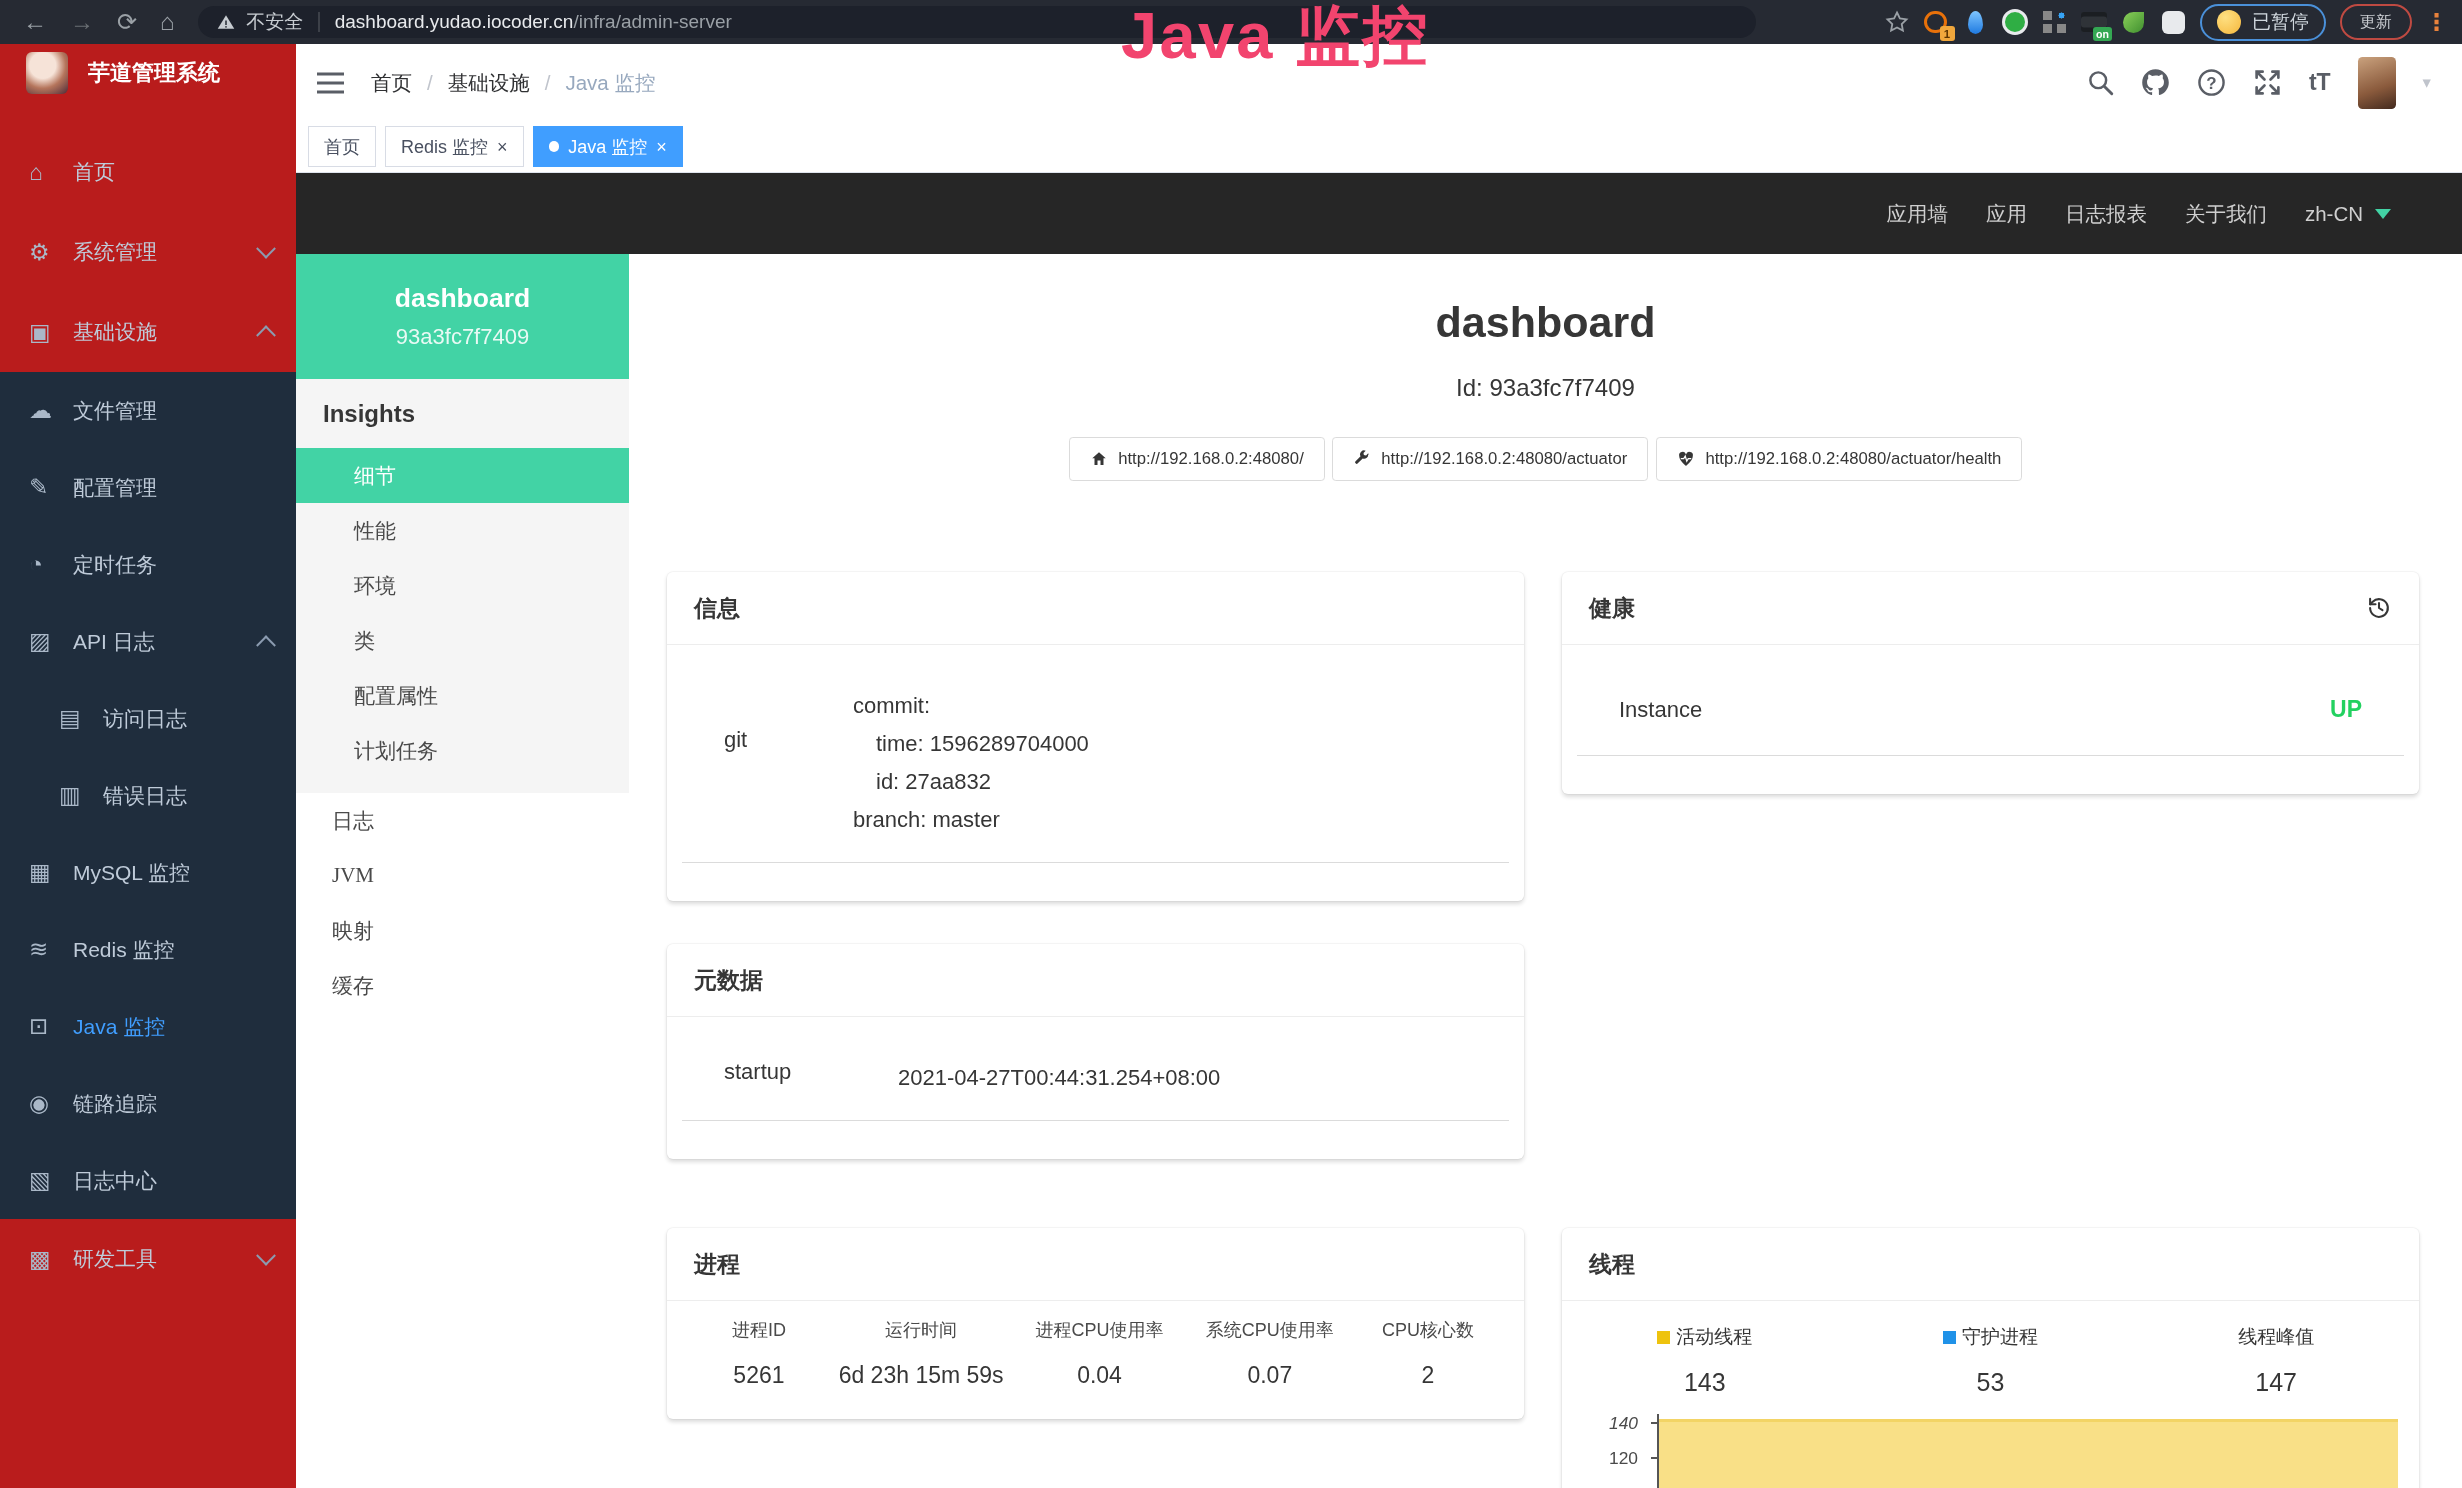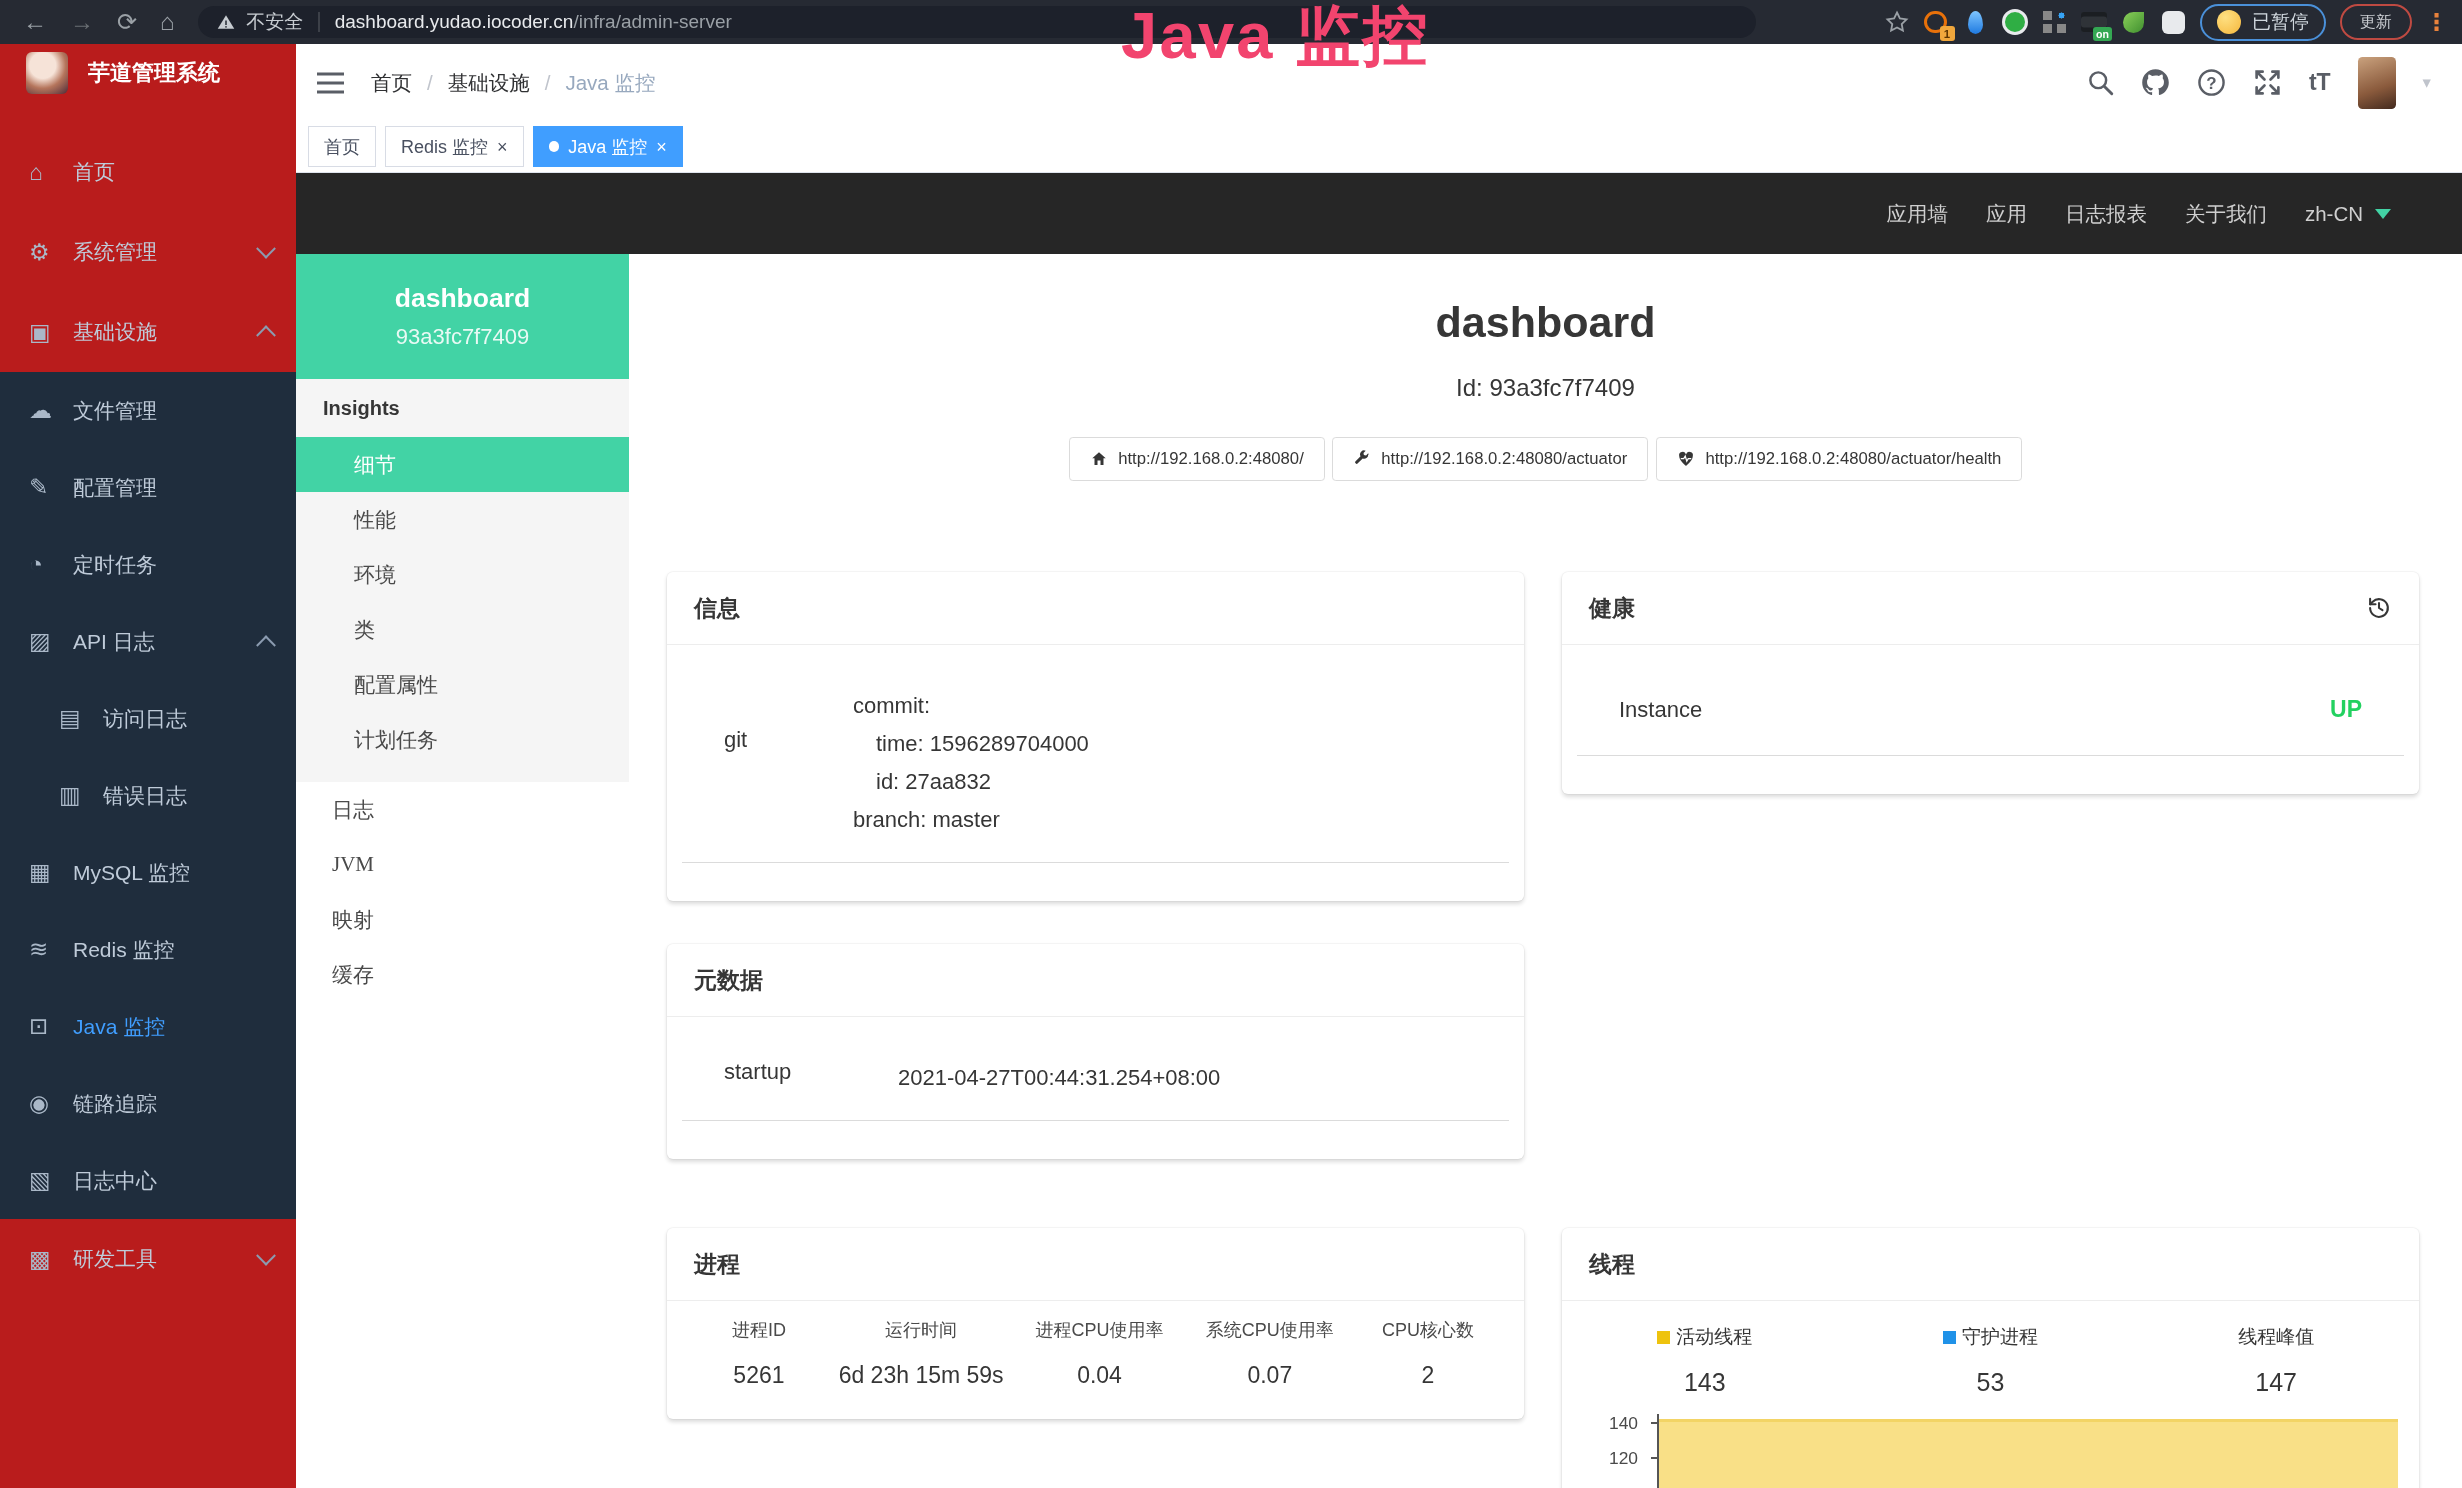--- a/index.html
+++ b/index.html
@@ -93,22 +93,22 @@
               border-top:10.6px solid #42d3a5;}
 
   
   .sba-side{position:absolute;left:296px;top:254px;width:334px;height:1235px;background:#fff;
             border-right:1.5px solid #ededed;box-sizing:border-box;}
   .sba-app-head{height:125px;background:#42d3a5;color:#fff;display:flex;flex-direction:column;
                 justify-content:center;align-items:center;gap:10.6px;}
   .sba-app-name{font-size:26.5px;font-weight:bold;}
   .sba-app-id{font-size:22px;opacity:.88;}
   .sba-section{background:#f5f5f5;padding-bottom:15px;}
-  .sba-sec-label{height:58px;display:flex;align-items:center;padding-left:27px;
-                 font-size:20px;font-weight:bold;color:#363636;}
+  .sba-sec-label{height:69px;display:flex;align-items:center;padding-left:27px;
+                 font-size:24px;font-weight:bold;color:#363636;}
   .sba-item{height:55px;display:flex;align-items:center;padding-left:58px;font-size:21px;
             color:#4a4a4a;cursor:pointer;}
   .sba-item.root{padding-left:36px;font-family:Liberation Serif, serif;}
   .sba-item.active{background:#42d3a5;color:#fff;}
 
   
   .sba-main{position:absolute;left:629px;top:254px;width:1833px;height:1235px;background:#fff;}
   .app-title{margin-top:44px;text-align:center;font-size:43px;font-weight:bold;color:#363636;}
   .app-id-line{margin-top:27px;text-align:center;font-size:24px;color:#363636;}
   .chips{margin-top:35px;display:flex;justify-content:center;gap:7.6px;}
@@ -524,21 +524,21 @@
             <span class="t-leg-val">53</span>
           </div>
           <div class="t-leg-col">
             <span class="t-leg-lab">
               <span>线程峰值</span>
             </span>
             <span class="t-leg-val">147</span>
           </div>
         </div>
         <div class="chart">
-          <span class="ytick" style="top:-11.4px;">140</span>
+          <span class="ytick" style="top:-11.4px;font-style:italic;">140</span>
           <span class="ytick" style="top:24px;">120</span>
           <span class="ytick" style="top:60px;">100</span>
           <div class="plot">
             <span class="tickmark" style="top:7.6px;"></span>
             <span class="tickmark" style="top:43px;"></span>
 
             <div class="area"></div>
           </div>
         </div>
       </div>

